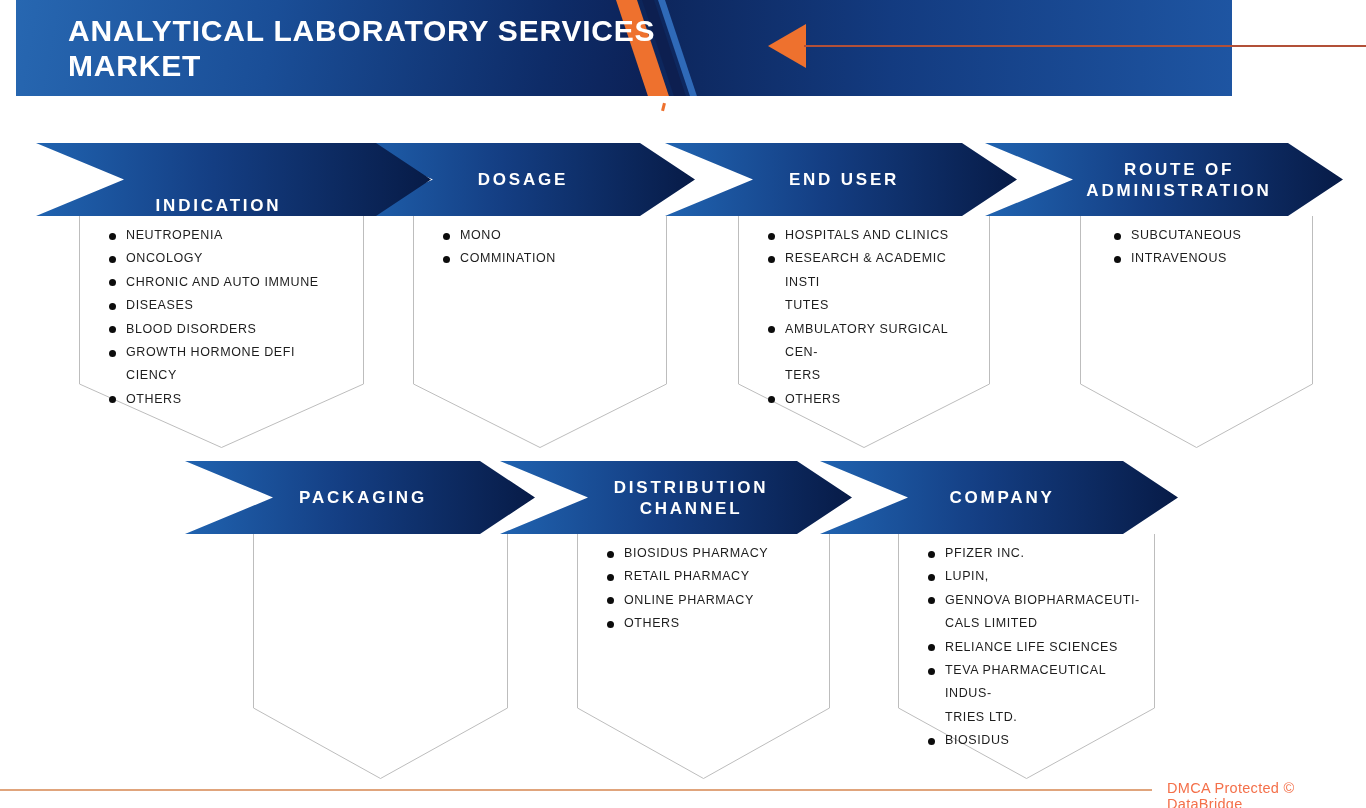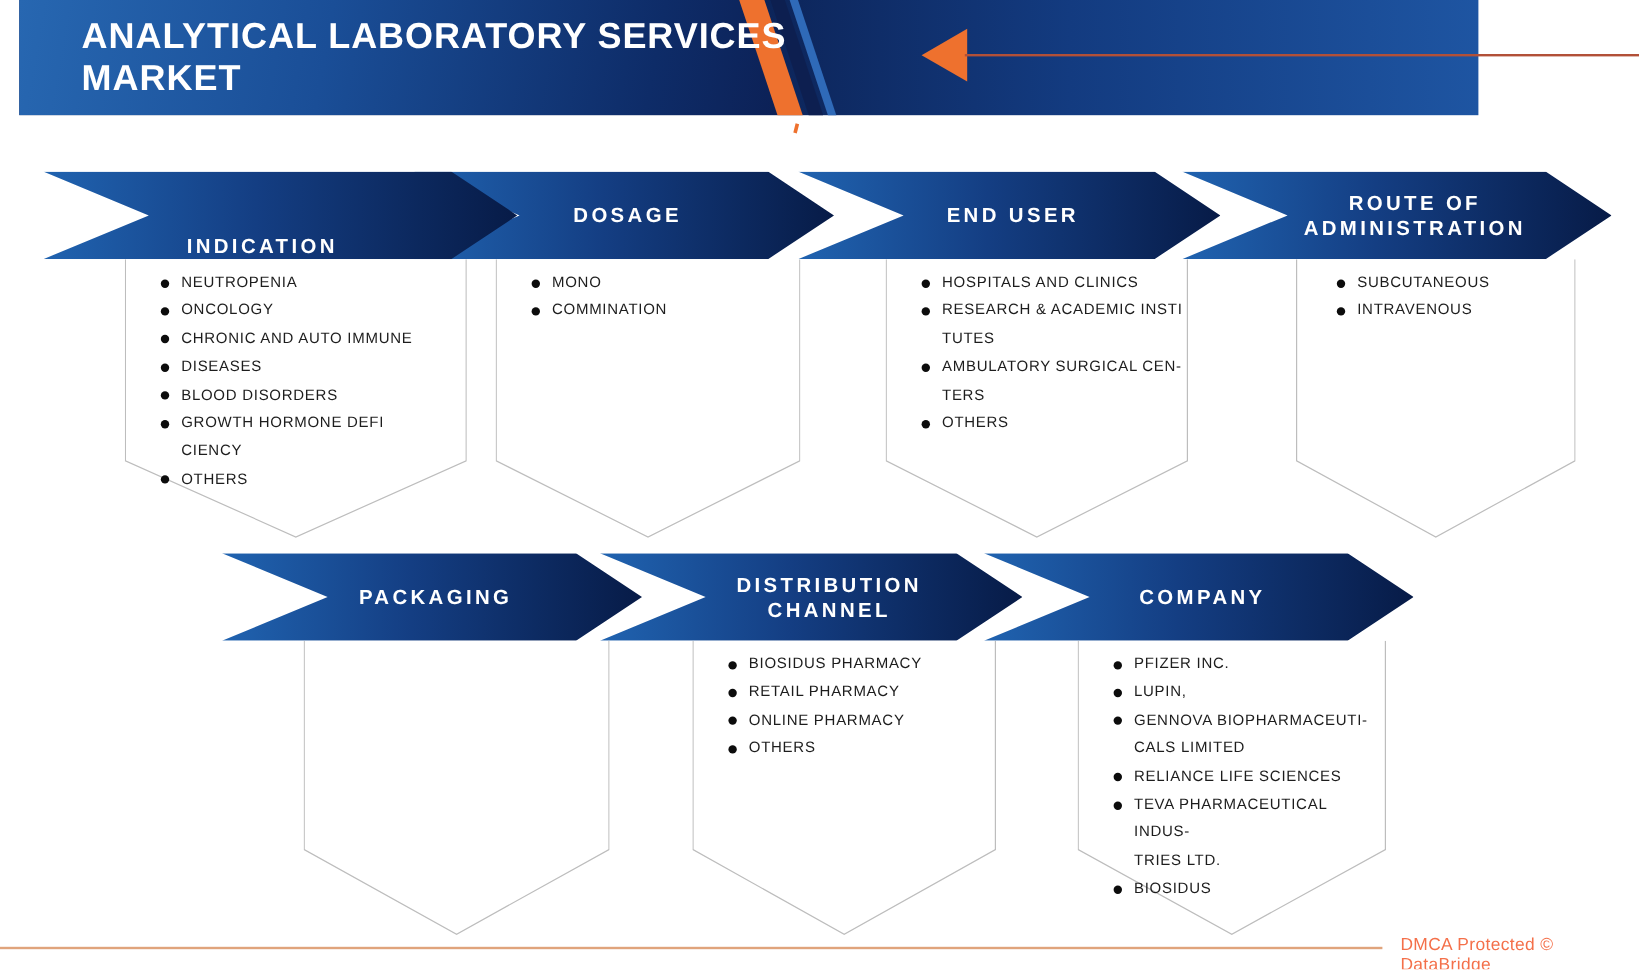--- a/index.html
+++ b/index.html
@@ -75,21 +75,21 @@
     <span class="banner-label">DOSAGE</span>
   </div>
   <div class="banner" style="left:665px;top:143px;width:352px;z-index:6;">
     <span class="banner-label">END USER</span>
   </div>
   <div class="banner" style="left:985px;top:143px;width:358px;z-index:5;">
     <span class="banner-label shiftR">ROUTE OF
 ADMINISTRATION</span>
   </div>
 
-  <div class="panel" style="left:104px;top:216px;width:285px;height:232px;">
+  <div class="panel" style="left:79px;top:216px;width:285px;height:232px;">
     <svg width="285" height="233" viewBox="0 0 285 233">
       <path d="M0.5,0 V168 L142.5,231.5 L284.5,168 V0" fill="#ffffff" stroke="#bdbdbd" stroke-width="1"></path>
     </svg>
     <ul class="items">
       <li>NEUTROPENIA</li>
       <li>ONCOLOGY</li>
       <li>CHRONIC AND AUTO IMMUNE</li>
       <li>DISEASES</li>
       <li>BLOOD DISORDERS</li>
       <li>GROWTH HORMONE DEFI
@@ -101,21 +101,21 @@
   <div class="panel" style="left:413px;top:216px;width:230px;height:232px;">
     <svg width="254" height="233" viewBox="0 0 254 233">
       <path d="M0.5,0 V168 L127,231.5 L253.5,168 V0" fill="#ffffff" stroke="#bdbdbd" stroke-width="1"></path>
     </svg>
     <ul class="items">
       <li>MONO</li>
       <li>COMMINATION</li>
     </ul>
   </div>
 
-  <div class="panel" style="left:738px;top:216px;width:252px;height:232px;padding-left:48px;">
+  <div class="panel" style="left:738px;top:216px;width:252px;height:232px;">
     <svg width="252" height="233" viewBox="0 0 252 233">
       <path d="M0.5,0 V168 L126,231.5 L251.5,168 V0" fill="#ffffff" stroke="#bdbdbd" stroke-width="1"></path>
     </svg>
     <ul class="items">
       <li>HOSPITALS AND CLINICS</li>
       <li>RESEARCH &amp; ACADEMIC INSTI
 TUTES</li>
       <li>AMBULATORY SURGICAL CEN-
 TERS</li>
       <li>OTHERS</li>

